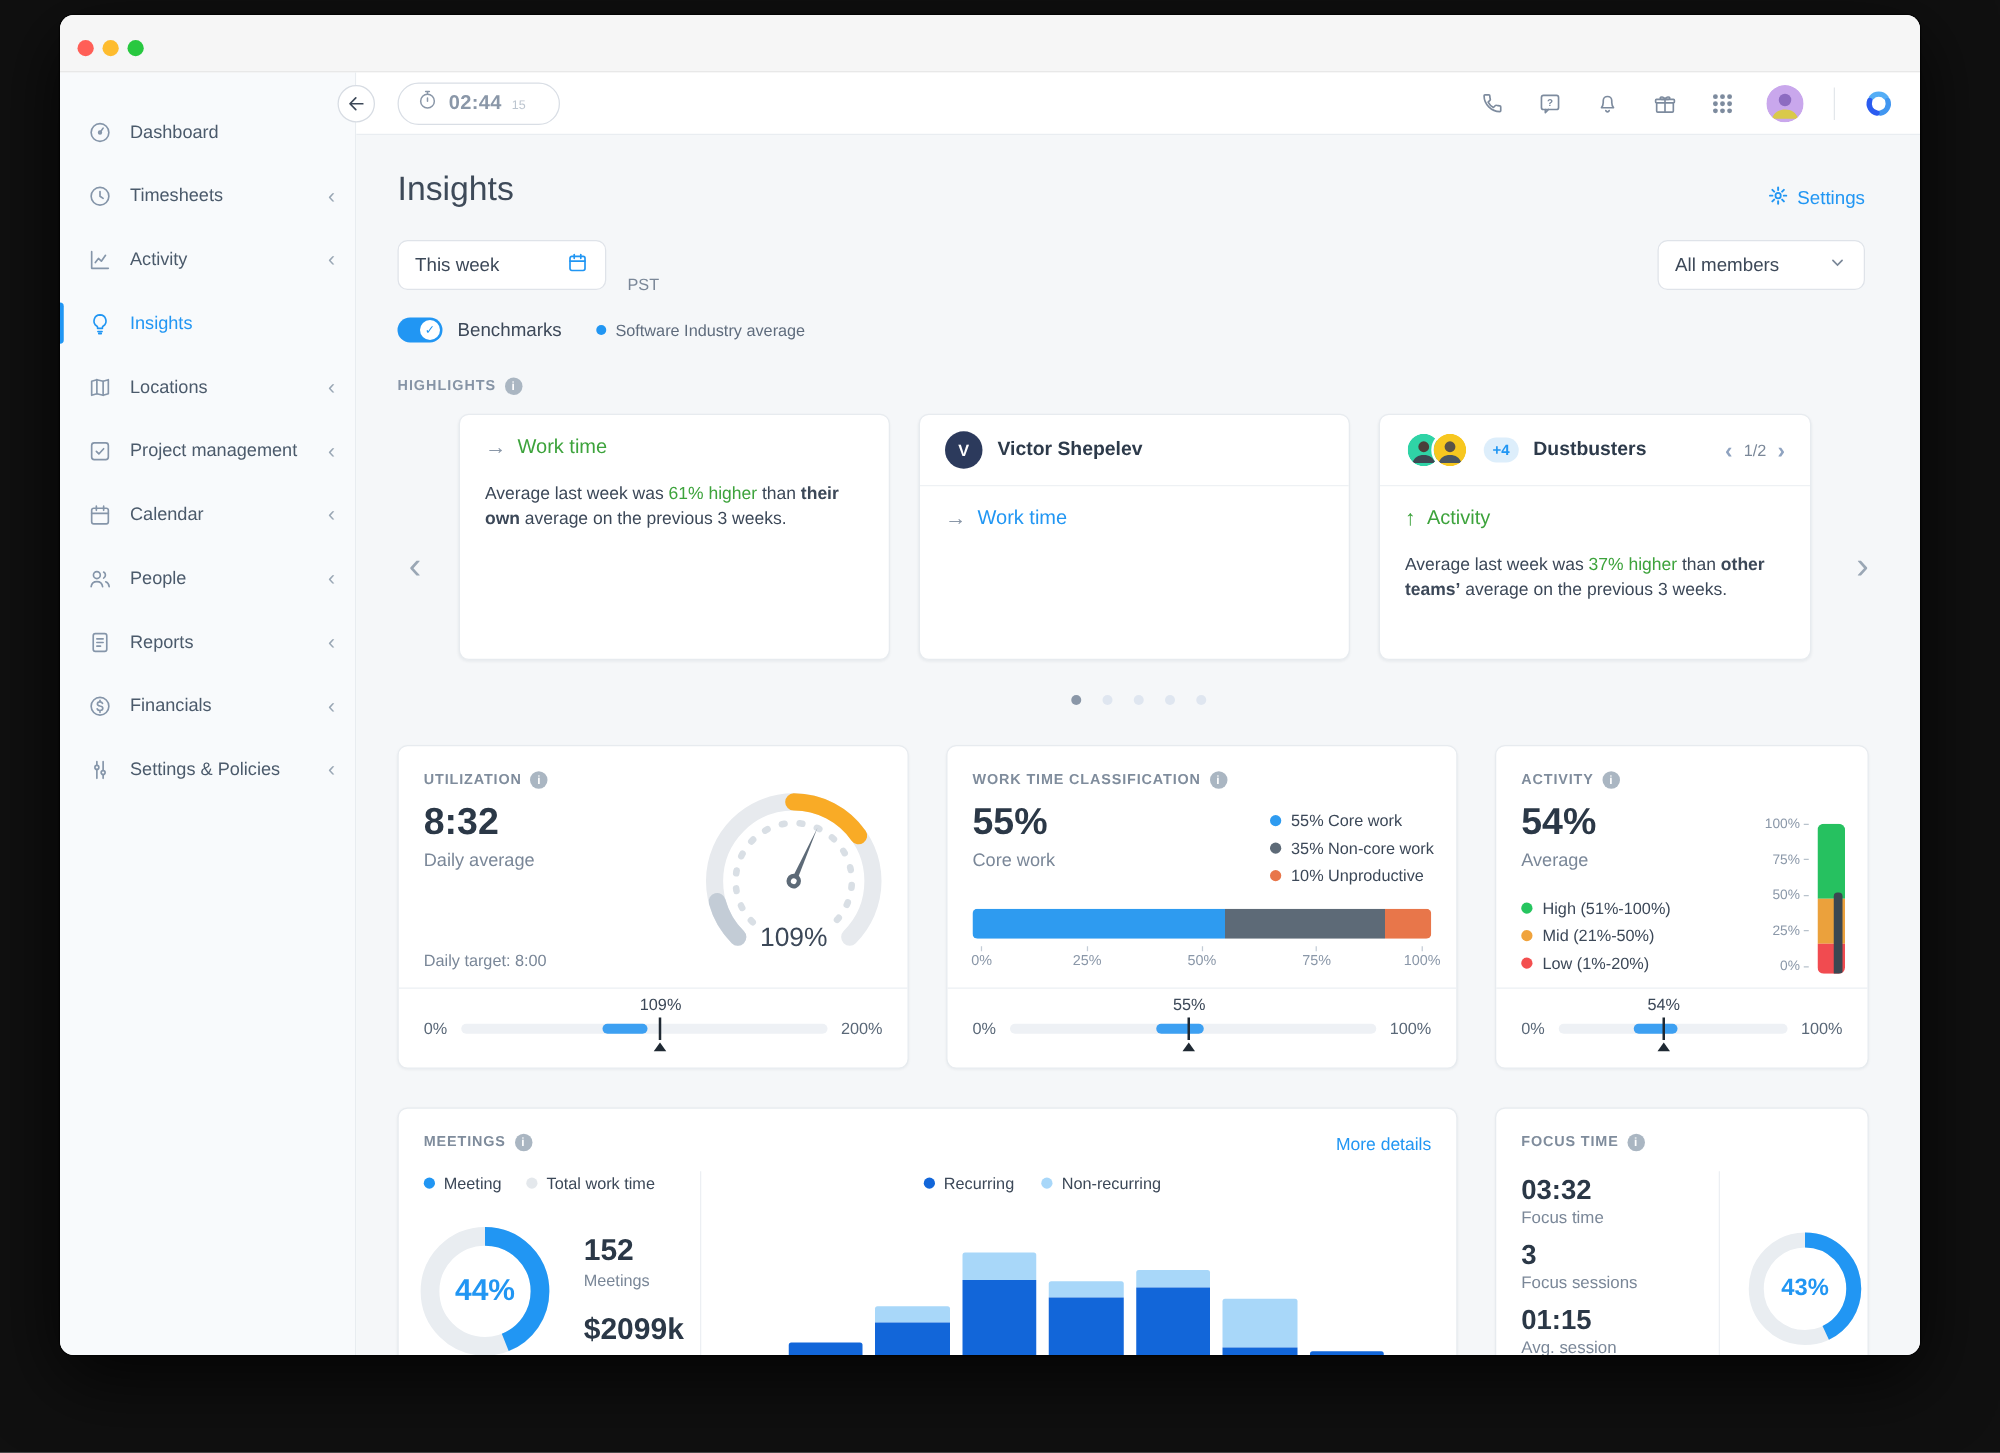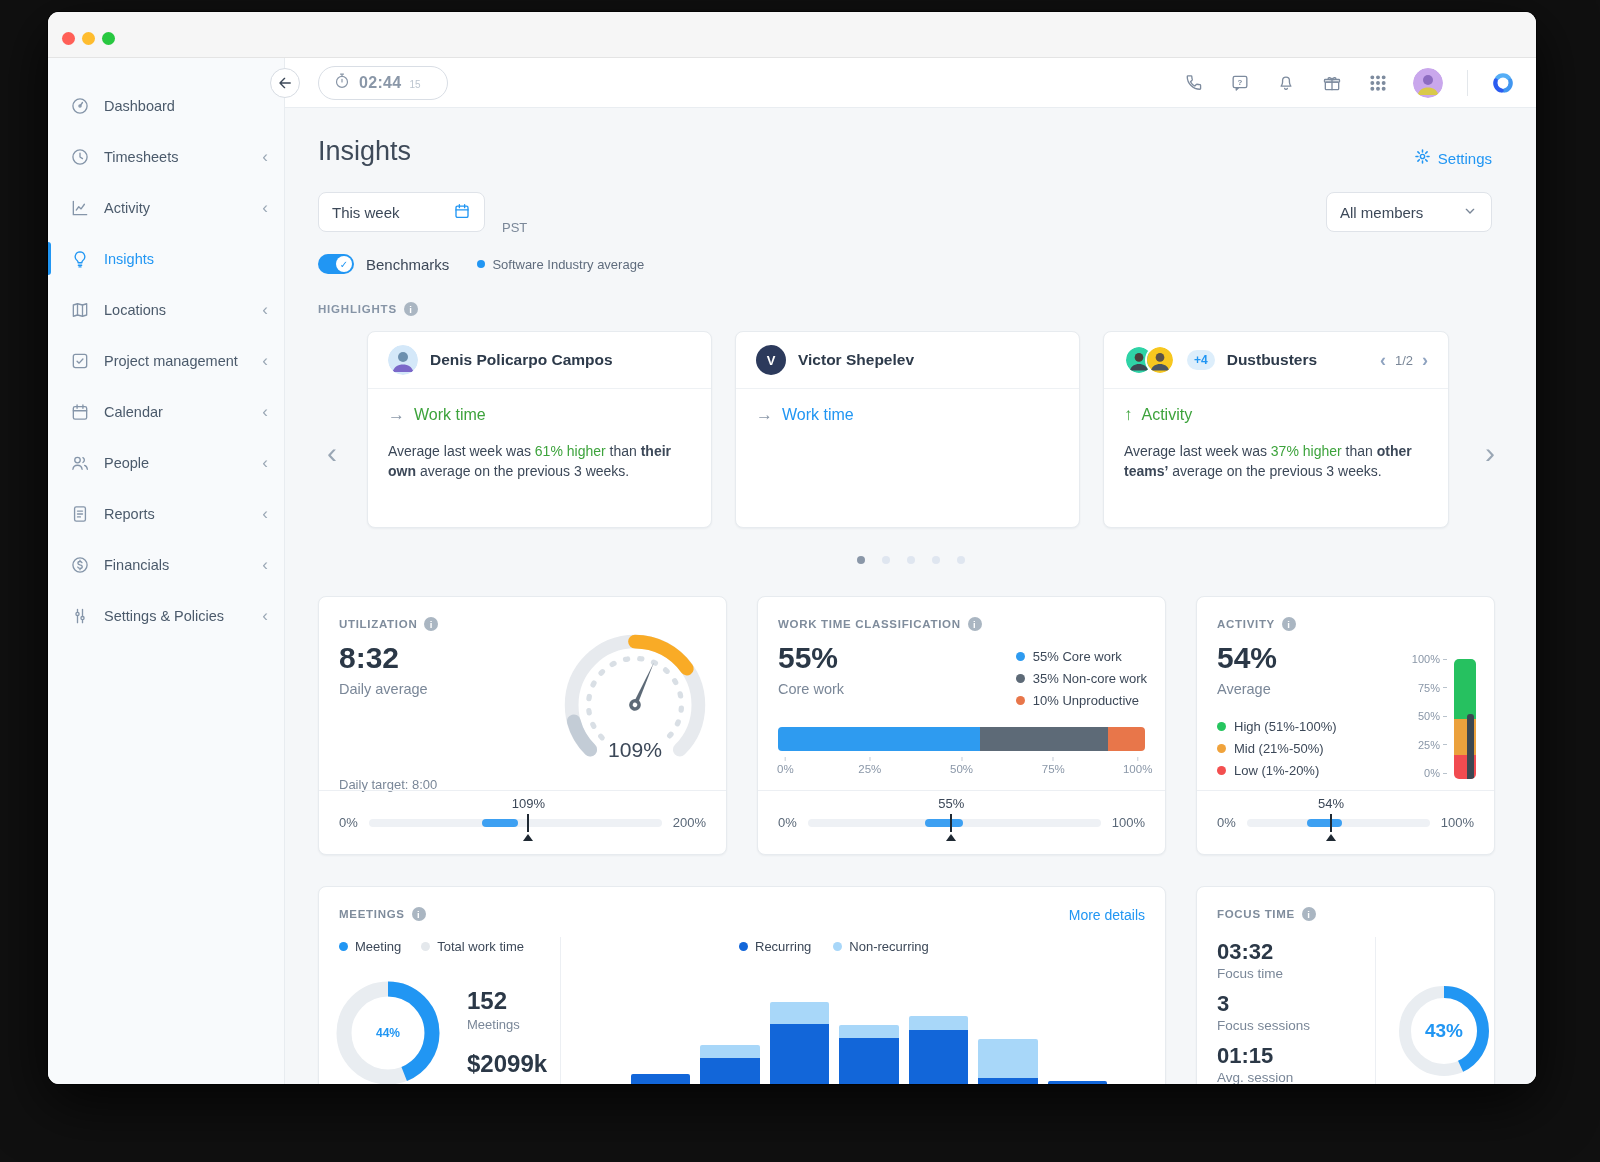--- a/index.html
+++ b/index.html
@@ -72,21 +72,21 @@
   .v-circle{width:30px;height:30px;border-radius:50%;background:#2c3a5c;color:#fff;font-size:13px;font-weight:700;display:flex;align-items:center;justify-content:center;flex:none;}
   .car-arrow{position:absolute;font-size:30px;color:#9aa7b5;cursor:pointer;line-height:1;font-weight:400;}
   .dots{position:absolute;top:448px;left:0;right:0;display:flex;justify-content:center;gap:17px;}
   .dots span{width:8px;height:8px;border-radius:50%;background:#dfe6f0;cursor:pointer;}
   .dots span.on{background:#8a97a8;}
   
   .scard{top:488px;height:259px;}
   .scard .card-title{position:absolute;left:20px;top:20px;}
   .bigval{position:absolute;left:20px;top:44px;font-size:30px;font-weight:700;color:#2b3847;}
   .bigval-lbl{position:absolute;left:20px;top:84px;font-size:14.5px;color:#7a8798;}
-  .target-lbl{position:absolute;left:20px;top:164px;font-size:13px;color:#7a8798;margin-top:16px;}
+  .target-lbl{position:absolute;left:20px;top:164px;font-size:13px;color:#7a8798;}
   .gauge{position:absolute;right:16px;top:34px;}
   .gauge text{font-family:"Liberation Sans","DejaVu Sans",sans-serif;}
   .legend-col{position:absolute;display:flex;flex-direction:column;gap:7px;}
   .leg-item{display:flex;align-items:center;gap:8px;font-size:13px;color:#3c4858;white-space:nowrap;}
   .dot9{width:9px;height:9px;border-radius:50%;flex:none;}
   .stackbar{position:absolute;left:20px;right:20px;top:130px;height:24px;border-radius:4px;overflow:hidden;display:flex;}
   .stackbar div{height:100%;}
   .haxis{position:absolute;left:20px;right:20px;top:160px;height:18px;}
   .haxis span{position:absolute;transform:translateX(-50%);font-size:11.5px;color:#8a97a8;text-align:center;}
   .haxis span::before{content:"";display:block;width:1px;height:4px;background:#c3ccd6;margin:0 auto 2px;}
@@ -121,21 +121,21 @@
   .m-stats .l{font-size:13px;color:#7a8798;margin:2px 0 18px;}
   .r-legend{position:absolute;left:420px;top:52px;display:flex;gap:22px;}
   .mbars{position:absolute;left:312px;top:86px;height:130px;width:476px;display:flex;align-items:flex-end;gap:10px;}
   .mbars .mbar{flex:1;display:flex;flex-direction:column;justify-content:flex-end;}
   .mbars .nr{border-radius:2px 2px 0 0;}
   .f-stats{position:absolute;left:20px;top:52px;}
   .f-stats .v{font-size:22px;font-weight:700;color:#2b3847;line-height:26px;}
   .f-stats .l{font-size:13.5px;color:#7a8798;line-height:18px;margin-bottom:8px;}
   .f-donut{position:absolute;left:201px;top:98px;width:92px;height:92px;}
   .f-donut .donut-lbl{font-size:19px;}
-  .m-donut .donut-lbl{font-size:12px;}
+  .m-donut .donut-lbl{font-size:24px;}
 </style>
 </head>
 <body>
 
 <div class="window">
 
   <div class="titlebar">
     <span class="tl r"></span>
     <span class="tl y"></span>
     <span class="tl g"></span>
@@ -376,37 +376,20 @@
 
     <div class="sec-lbl">
       <span>HIGHLIGHTS</span>
       <i class="info-i">i</i>
     </div>
 
     <div class="car-arrow" style="left:42px;top:330px;">‹</div>
     <div class="car-arrow" style="left:1200px;top:330px;">›</div>
 
     <div class="card hcard" style="left:82px;">
-      <div class="hcard-head">
-        <span class="avt28" style="width:30px;height:30px;">
-          <svg width="30" height="30" viewBox="0 0 30 30">
-              <defs>
-                <clipPath id="ca2">
-                  <circle cx="15" cy="15" r="15"></circle>
-                </clipPath>
-              </defs>
-              <g clip-path="url(#ca2)">
-                <rect width="30" height="30" fill="#d4e8f9"></rect>
-                <circle cx="15" cy="12" r="5" fill="#6c8fae"></circle>
-                <path d="M4.5 27c1.5-5 5.5-7.4 10.5-7.4s9 2.4 10.5 7.4z" fill="#7b68c9"></path>
-              </g>
-            </svg>
-        </span>
-        <span class="hname">Denis Policarpo Campos</span>
-      </div>
       <div class="hbody">
         <div class="metric-row">
           <span class="metric-arrow">→</span>
           <span class="hl-green">Work time</span>
         </div>
         <div class="htext"><span>Average last week was </span><span class="hl-green">61% higher</span><span> than </span><b>their own</b><span> average on the previous 3 weeks.</span></div>
       </div>
     </div>
 
     <div class="card hcard" style="left:450px;">

